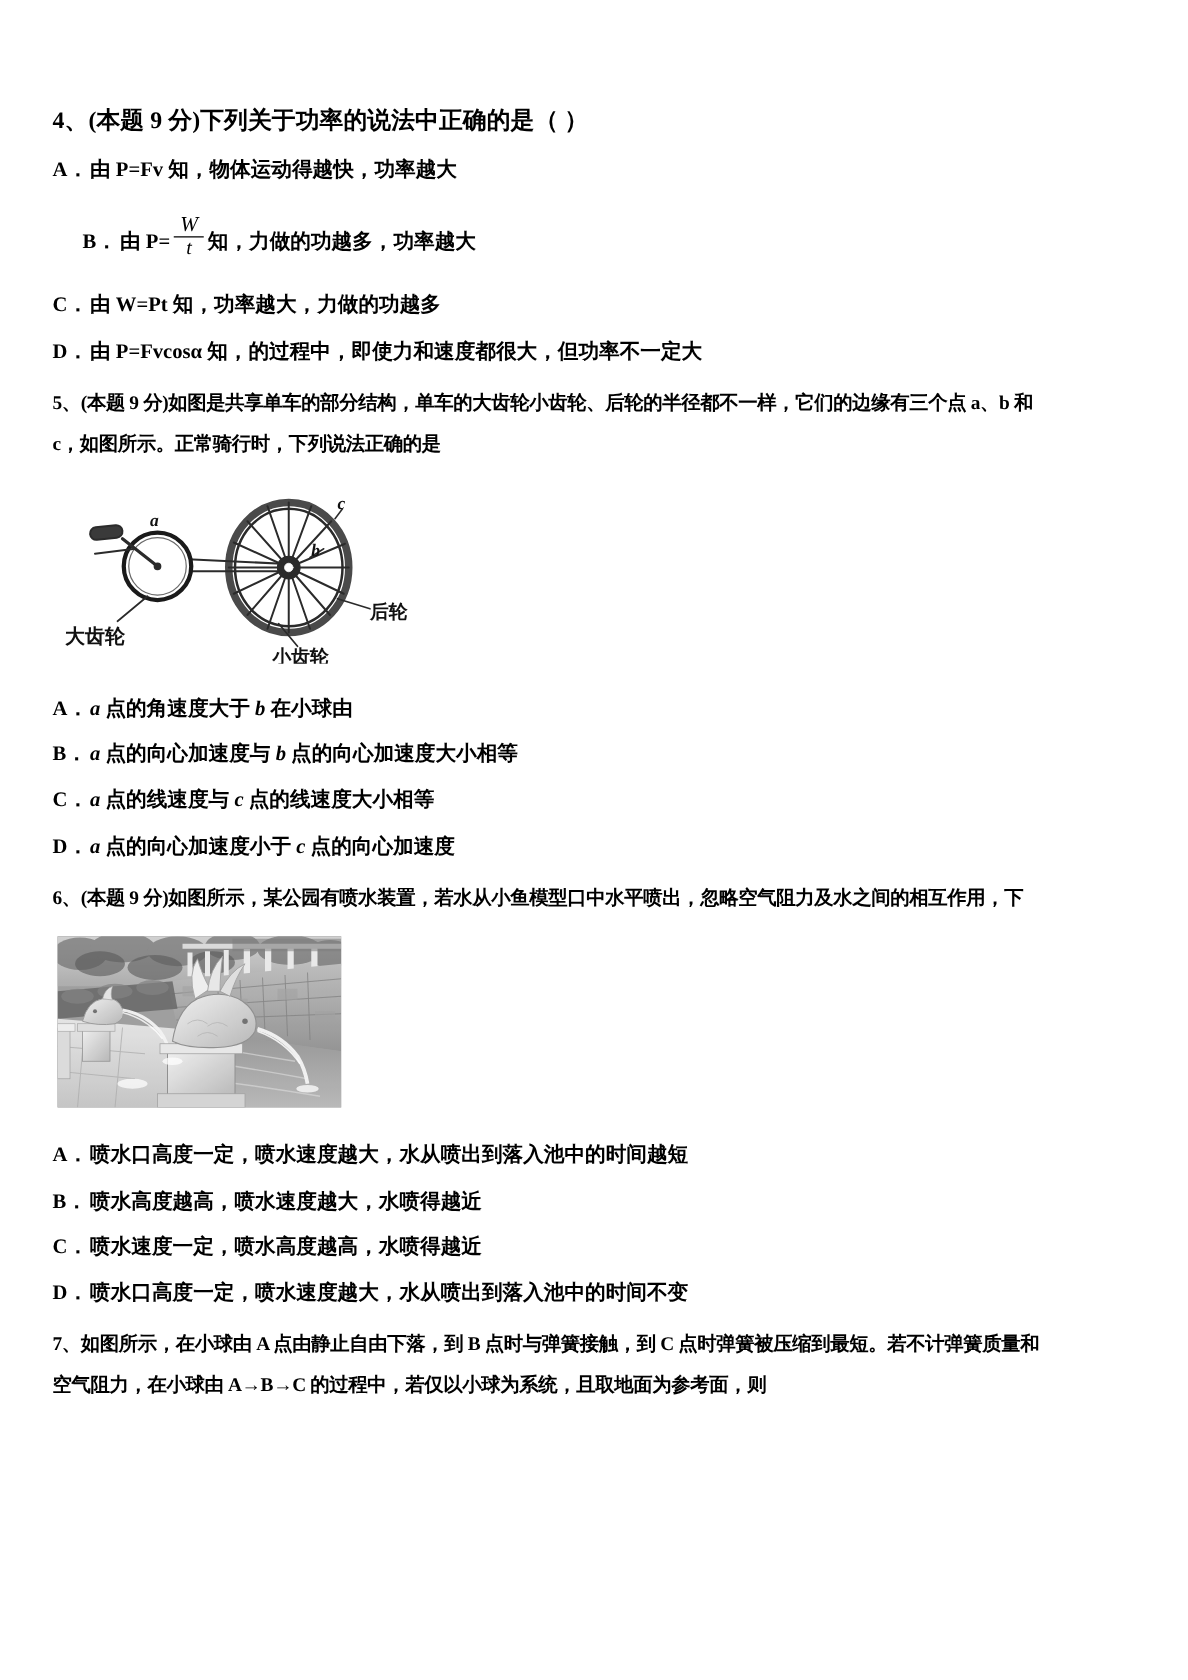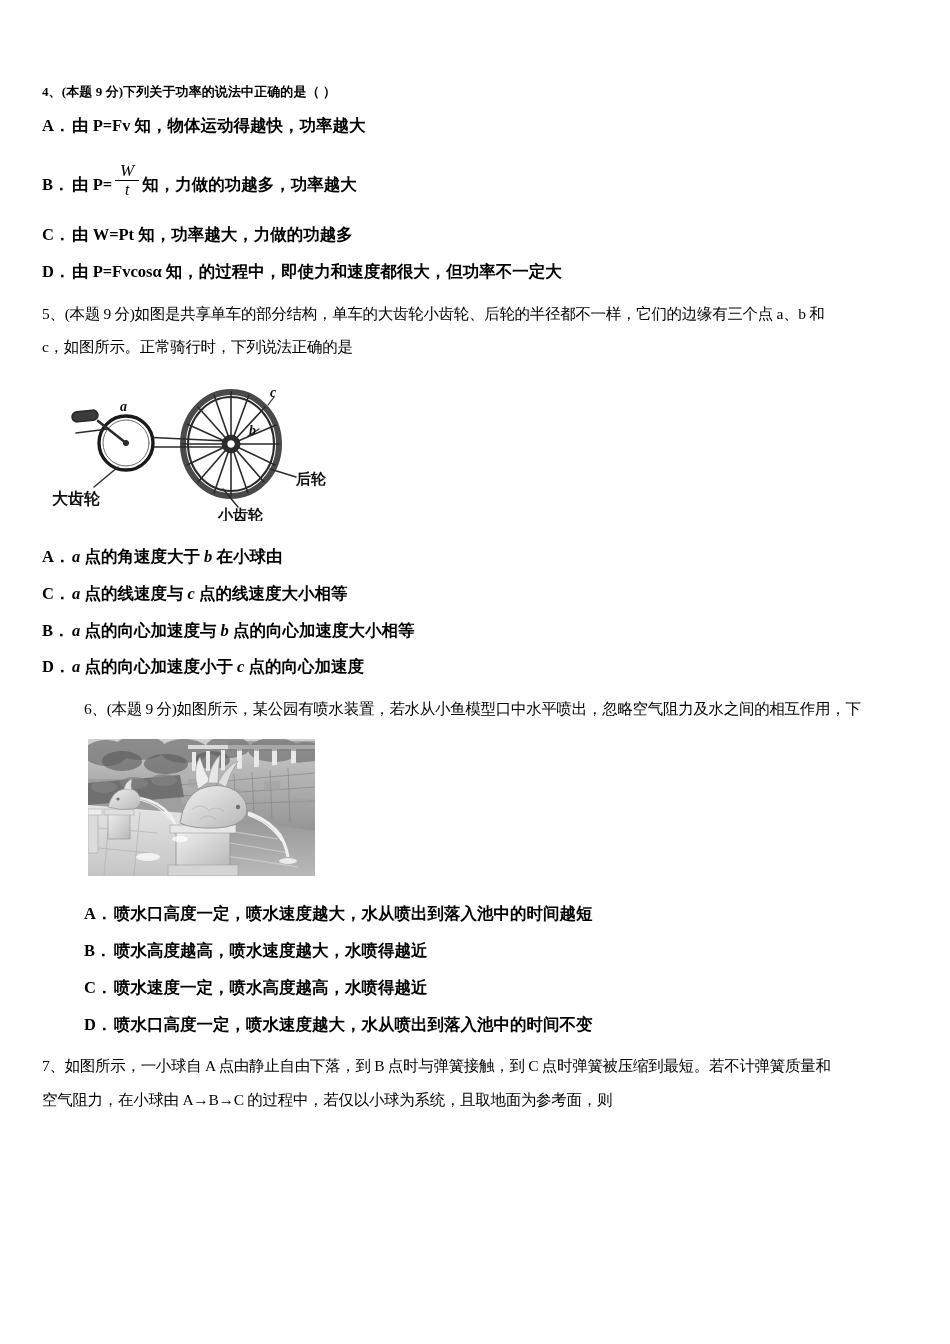--- a/index.html
+++ b/index.html
@@ -24,21 +24,21 @@
   }
   .content {
     position: absolute;
     left: 42px;
     top: 82px;
     width: 876px;
   }
 
   
   .qline {
-    font-size: 13px;
+    font-size: 19px;
     font-weight: bold;
     line-height: 1.56;
     letter-spacing: 0.1px;
     margin: 0 0 4px 0;
     text-align: justify;
     text-justify: inter-ideograph;
   }
 
   .opt {
     font-size: 16.5px;
@@ -50,21 +50,21 @@
   .opt .lbl {
     display: inline-block;
     min-width: 30px;
   }
   .it {
     font-style: italic;
     font-family: "Liberation Serif", "DejaVu Serif", serif;
   }
   .stem-tight {
     font-size: 15.5px;
-    font-weight: normal;
+    font-weight: bold;
     line-height: 2.15;
     margin: 0;
     letter-spacing: -0.3px;
     text-align: justify;
     text-justify: inter-ideograph;
   }
 
   
   .frac {
     display: inline-block;
@@ -94,20 +94,21 @@
   }
 
   .q4-b-row {
     display: block;
     margin: 0 0 6px 0;
     height: 52px;
   }
   .q4-b-row .inner {
     position: relative;
     top: 16px;
+    margin-left: 24px;
   }
 
   
   .bike-fig {
     position: relative;
     width: 300px;
     height: 140px;
     margin: 18px 0 10px 4px;
   }
   .bike-fig svg { display: block; }
@@ -219,28 +220,28 @@
           <text x="6" y="123" font-family="Liberation Sans, sans-serif" font-size="16" font-weight="bold" fill="#111">大齿轮</text>
           <text x="172" y="139" font-family="Liberation Sans, sans-serif" font-size="15" font-weight="bold" fill="#111">小齿轮</text>
           <text x="250" y="103" font-family="Liberation Sans, sans-serif" font-size="15" font-weight="bold" fill="#111">后轮</text>
         </svg>
       </div>
 
       <div class="spacer-md"></div>
 
       <p class="opt"><span class="lbl">A．</span><span class="it">a</span><span> 点的角速度大于 </span><span class="it">b</span><span> 在小球由</span></p>
 
+      <p class="opt"><span class="lbl">B．</span><span class="it">a</span><span> 点的向心加速度与 </span><span class="it">b</span><span> 点的向心加速度大小相等</span></p>
+
       <p class="opt"><span class="lbl">C．</span><span class="it">a</span><span> 点的线速度与 </span><span class="it">c</span><span> 点的线速度大小相等</span></p>
-
-      <p class="opt"><span class="lbl">B．</span><span class="it">a</span><span> 点的向心加速度与 </span><span class="it">b</span><span> 点的向心加速度大小相等</span></p>
 
       <p class="opt"><span class="lbl">D．</span><span class="it">a</span><span> 点的向心加速度小于 </span><span class="it">c</span><span> 点的向心加速度</span></p>
     </div>
 
-    <div style="margin-top:2px;margin-left:42px;">
+    <div style="margin-top:2px;">
 
       <p class="stem-tight"><span>6、</span><span>(本题 9 分)</span><span>如图所示，某公园有喷水装置，若水从小鱼模型口中水平喷出，忽略空气阻力及水之间的相互作用，下</span></p>
 
 
       <div class="photo">
         <svg width="227" height="137" viewBox="0 0 227 137" xmlns="http://www.w3.org/2000/svg">
           <defs>
             <linearGradient id="skyG" x1="0" y1="0" x2="0" y2="1">
               <stop offset="0%" stop-color="#cfcfcf"></stop>
               <stop offset="100%" stop-color="#a8a8a8"></stop>
@@ -382,19 +383,19 @@
       <p class="opt"><span class="lbl">A．</span><span>喷水口高度一定，喷水速度越大，水从喷出到落入池中的时间越短</span></p>
 
       <p class="opt"><span class="lbl">B．</span><span>喷水高度越高，喷水速度越大，水喷得越近</span></p>
 
       <p class="opt"><span class="lbl">C．</span><span>喷水速度一定，喷水高度越高，水喷得越近</span></p>
 
       <p class="opt"><span class="lbl">D．</span><span>喷水口高度一定，喷水速度越大，水从喷出到落入池中的时间不变</span></p>
     </div>
 
     <div style="margin-top:2px;">
-      <p class="stem-tight"><span>7、</span><span>如图所示，一小球自 A 点由静止自由下落，到 B 点时与弹簧接触，到 C 点时弹簧被压缩到最短。若不计弹簧质量和</span></p>
+      <p class="stem-tight"><span>7、</span><span>如图所示，在小球由 A 点由静止自由下落，到 B 点时与弹簧接触，到 C 点时弹簧被压缩到最短。若不计弹簧质量和</span></p>
 
       <p class="stem-tight"><span>空气阻力，在小球由 A→B→C 的过程中，若仅以小球为系统，且取地面为参考面，则</span></p>
     </div>
 
   </div>
 </div>
 
 </body></html>

